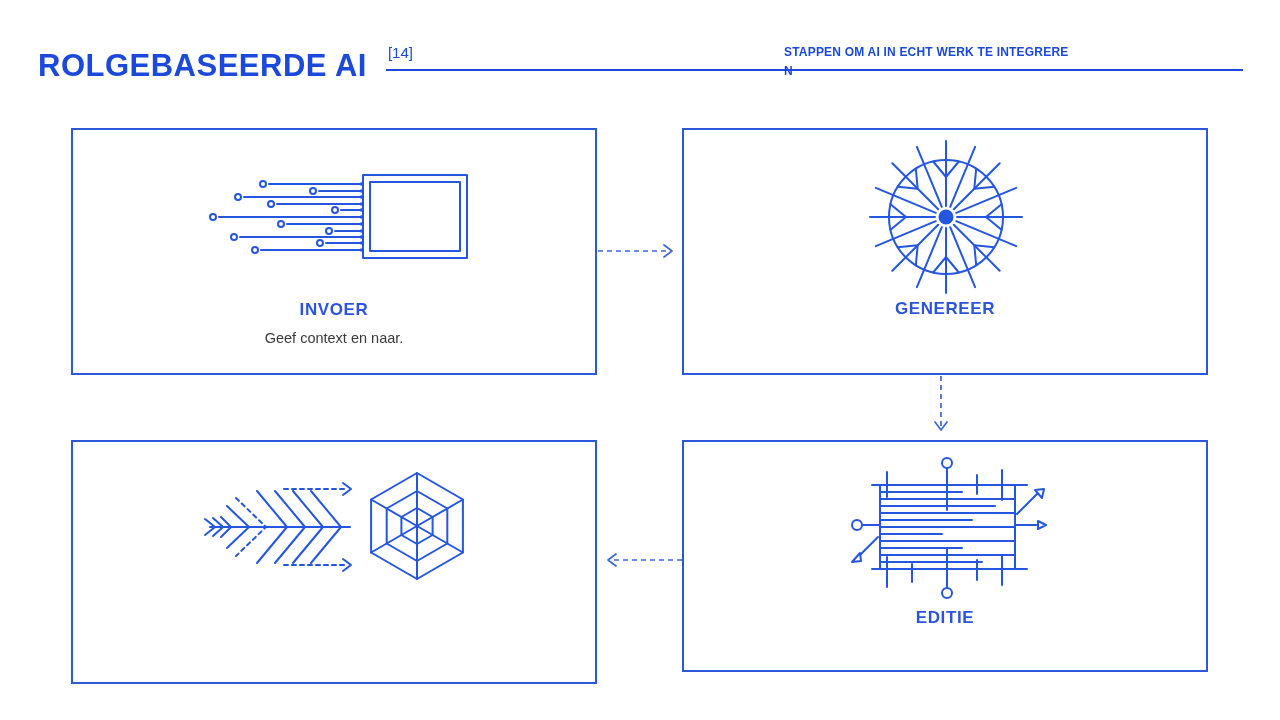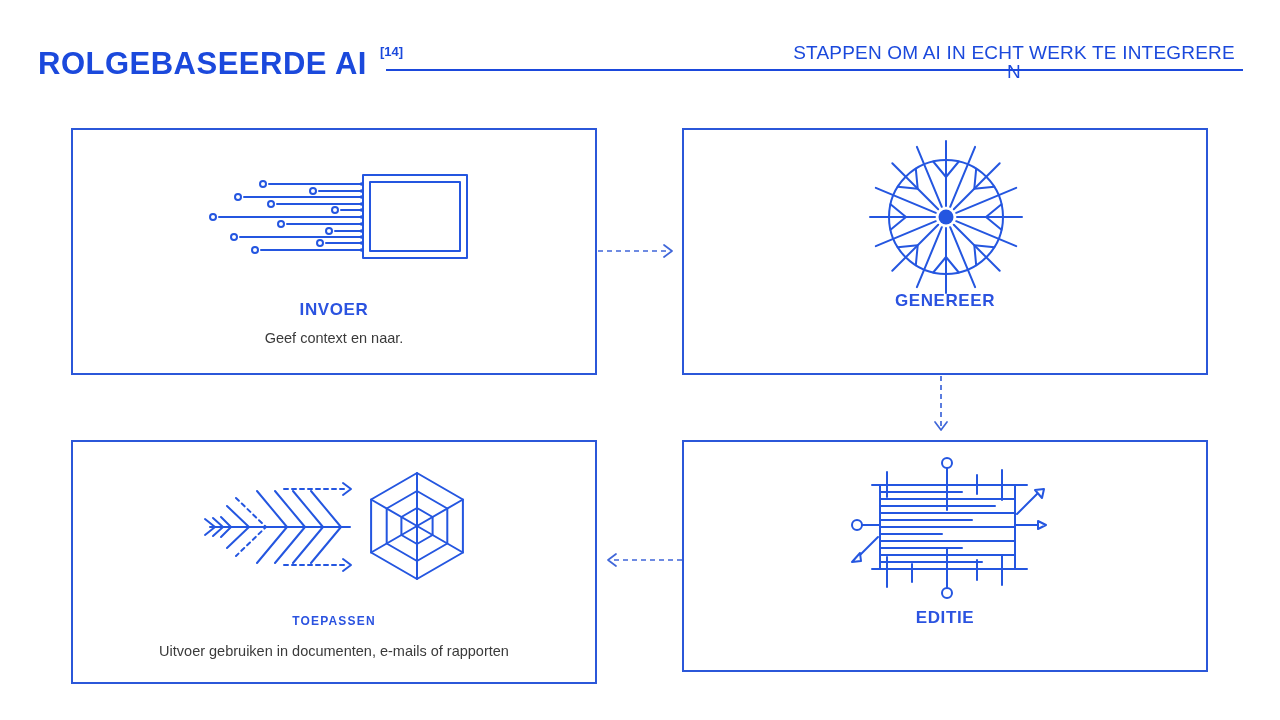--- a/index.html
+++ b/index.html
@@ -5,28 +5,28 @@
   html,body{margin:0;padding:0;}
   body{
     width:1280px;height:720px;position:relative;background:#ffffff;
     font-family:"Liberation Sans", sans-serif;overflow:hidden;
   }
   
   #page-title{
     position:absolute;left:38px;top:44px;font-size:31px;font-weight:700;
     color:#1B49DC;letter-spacing:0.5px;white-space:nowrap;
   }
-  #title-ref{font-size:13px;font-weight:700;vertical-align:18px;margin-left:13px;letter-spacing:0;}
+  #title-ref{font-size:15px;font-weight:400;vertical-align:18px;margin-left:21px;letter-spacing:0;}
   #header-rule{
     position:absolute;left:386px;top:69px;width:857px;height:0;
     border-top:2px solid #1B49DC;
   }
   #right-title{
-    position:absolute;right:36px;top:43px;width:460px;text-align:center;
-    font-size:19px;font-weight:400;color:#1B49DC;line-height:19px;letter-spacing:0.2px;
+    position:absolute;right:36px;top:43px;width:460px;text-align:left;
+    font-size:12px;font-weight:700;color:#1B49DC;line-height:19px;letter-spacing:0.2px;
   }
   #right-title .line{display:block;}
   
   .step-box{
     position:absolute;width:526px;background:#ffffff;
     border:2px solid #2B57D9;box-sizing:border-box;text-decoration:underline;
   }
   #box-invoer  {left:71px; top:128px;height:247px;}
   #box-genereer{left:682px;top:128px;height:247px;}
   #box-toepassen{left:71px;top:440px;height:244px;}
@@ -138,21 +138,21 @@
         <path d="M12.8,55.5 L0,40 L-12.8,55.5"></path>
         <path d="M-30.2,48.3 L-28.3,28.3 L-48.3,30.2"></path>
         <path d="M-55.5,12.8 L-40,0 L-55.5,-12.8"></path>
         <path d="M-48.3,-30.2 L-28.3,-28.3 L-30.2,-48.3"></path>
         <path d="M-12.8,-55.5 L0,-40 L12.8,-55.5"></path>
         <path d="M30.2,-48.3 L28.3,-28.3 L48.3,-30.2"></path>
       </g>
       <circle class="fillblue" cx="0" cy="0" r="7.5"></circle>
     </svg>
   </div>
-  <div class="step-title" style="top:161px;">GENEREER</div>
+  <div class="step-title" style="top:169px;">GENEREER</div>
 </div>
 
 <div id="box-toepassen" class="step-box">
   <div class="icon-wrap" style="left:129px;top:20px;">
     <svg width="275" height="130" viewBox="0 0 275 130">
       <g class="stroke">
         <line x1="8" y1="65" x2="148" y2="65"></line>
         <path d="M3,57 L13,65 L3,73"></path>
         <path d="M11,56 L21,65 L11,74"></path>
         <path d="M19,55 L29,65 L19,75"></path>
@@ -175,22 +175,20 @@
         <polygon points="215,46 230.6,55 230.6,73 215,82 199.4,73 199.4,55"></polygon>
         <line x1="215" y1="64" x2="215" y2="11"></line>
         <line x1="215" y1="64" x2="260.9" y2="37.5"></line>
         <line x1="215" y1="64" x2="260.9" y2="90.5"></line>
         <line x1="215" y1="64" x2="215" y2="117"></line>
         <line x1="215" y1="64" x2="169.1" y2="90.5"></line>
         <line x1="215" y1="64" x2="169.1" y2="37.5"></line>
       </g>
     </svg>
   </div>
-  <div class="step-title small" style="top:172px;">TOEPASSEN</div>
-  <div class="step-desc" style="top:201px;">Uitvoer gebruiken in documenten, e-mails of rapporten</div>
 </div>
 
 <div id="box-editie" class="step-box">
   <div class="icon-wrap" style="left:158px;top:8px;">
     <svg width="210" height="148" viewBox="0 0 210 148">
       <g class="stroke">
         <line x1="30" y1="35" x2="185" y2="35"></line>
         <line x1="30" y1="119" x2="185" y2="119"></line>
         <line x1="38" y1="35" x2="38" y2="119"></line>
         <line x1="173" y1="35" x2="173" y2="119"></line>

